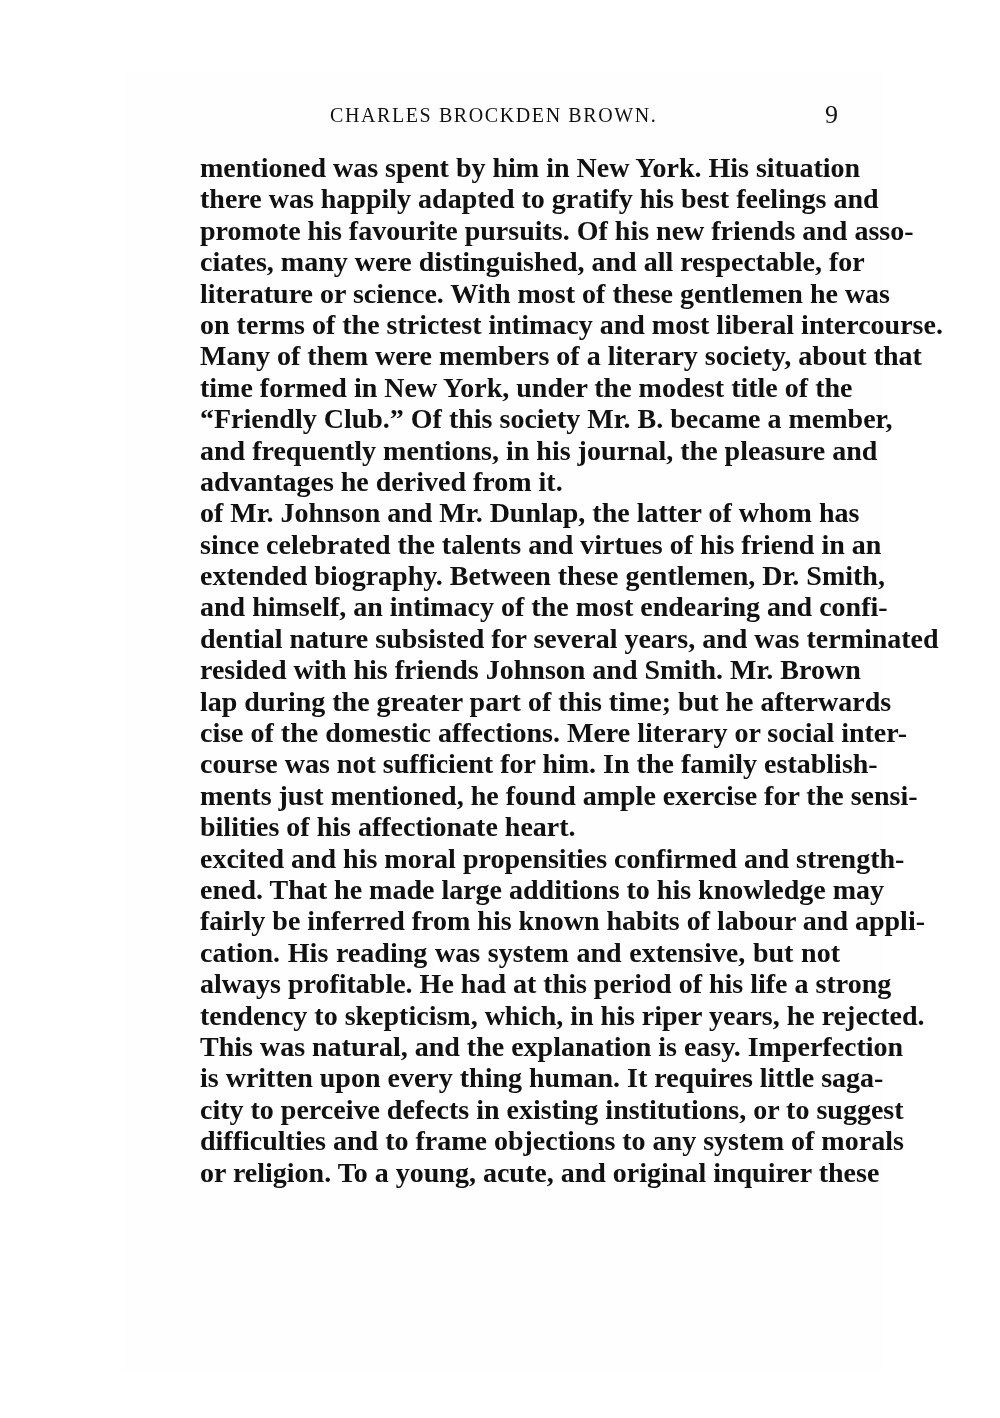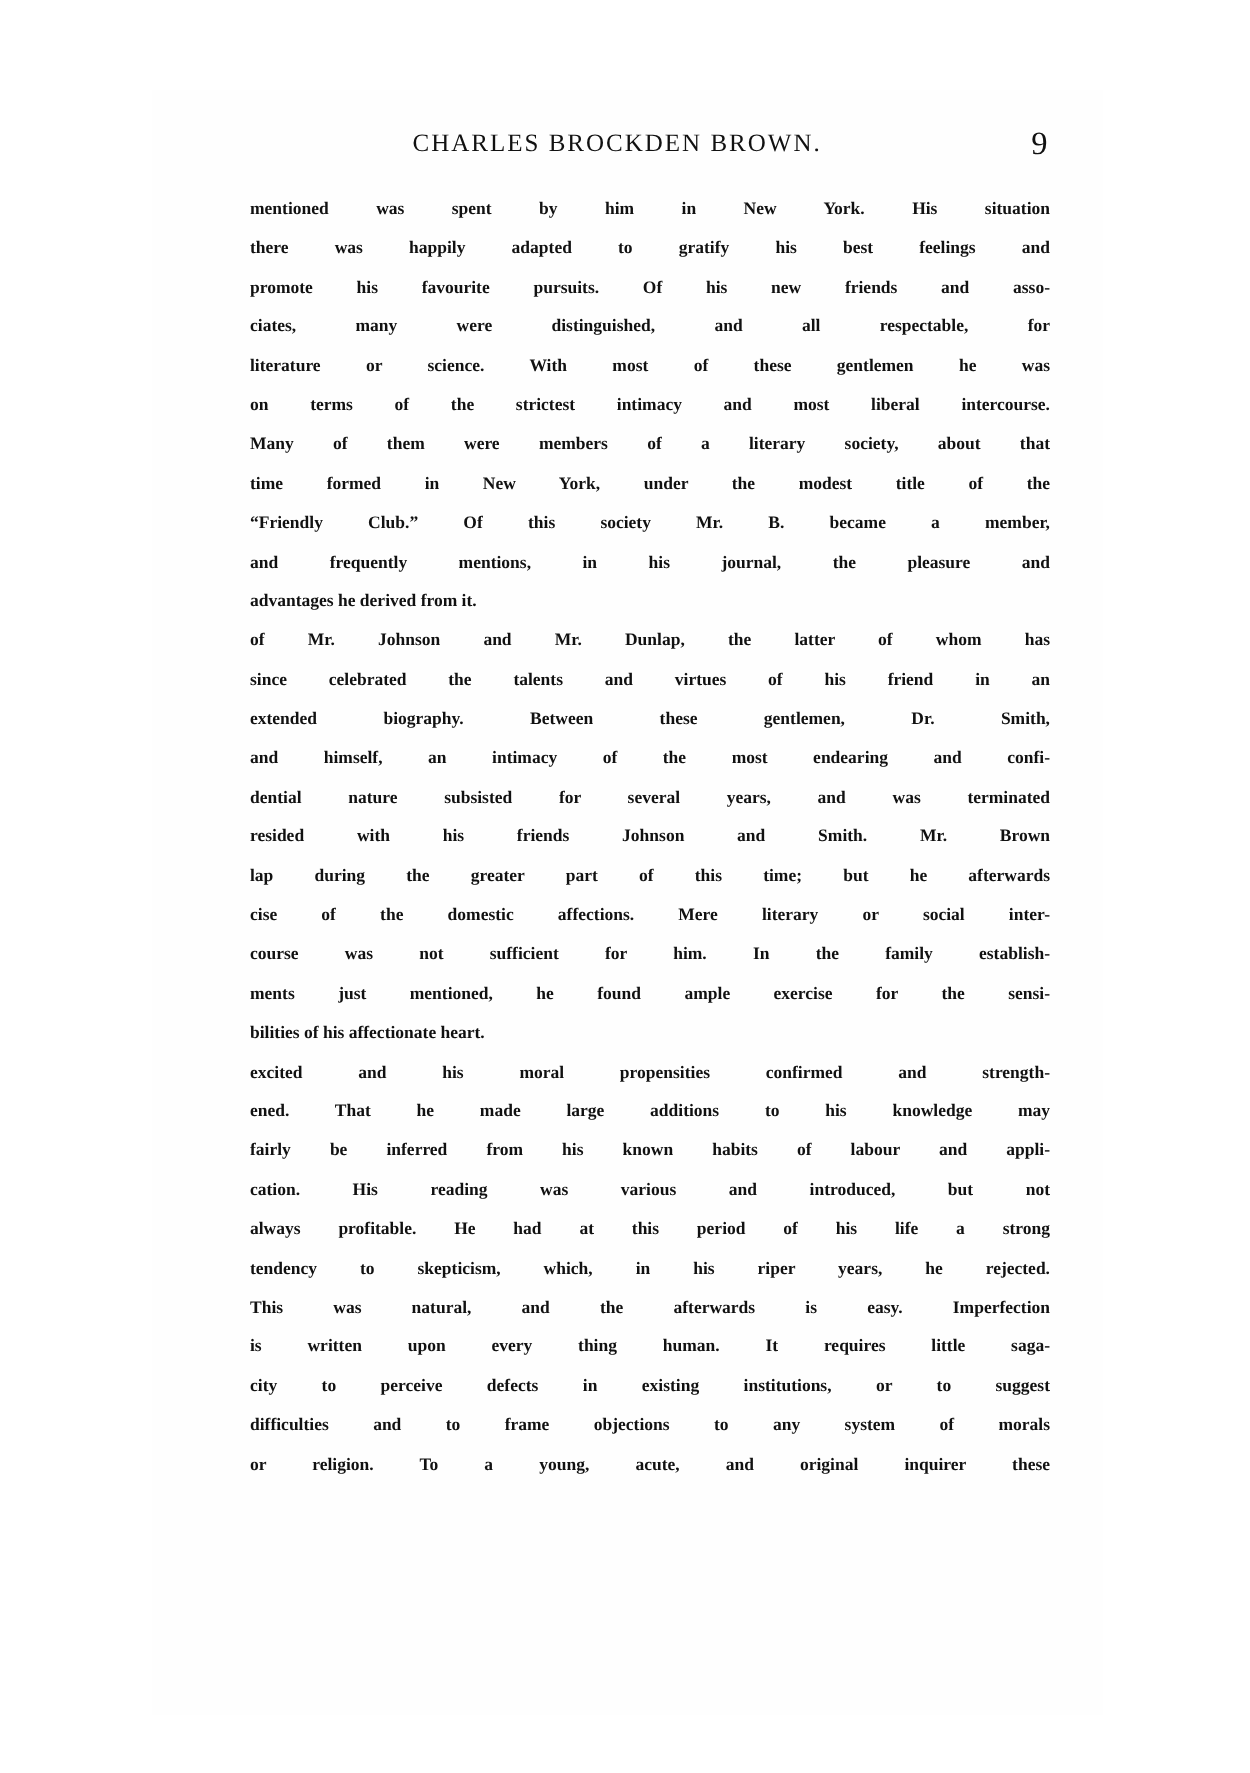--- a/index.html
+++ b/index.html
@@ -18,21 +18,21 @@
     }
     .running-title {
       position: absolute; left: 130px; top: 8px;
       font-size: 20px; letter-spacing: 1.6px;
     }
     .page-number {
       position: absolute; right: 2px; top: 4px; font-size: 26px;
     }
     .body-text {
       margin-top: 16px;
-      font-size: 14px; line-height: 31.4px; font-weight: bold;
+      font-size: 28px; line-height: 31.4px; font-weight: bold;
       text-align: justify;
     }
     .line {
       display: block; white-space: nowrap; text-align: justify; text-align-last: justify;
       height: 31.4px;
     }
     .line.last { text-align-last: left; }
     .line.indent { padding-left: 28px; }
   </style>
 </head>
@@ -73,23 +73,23 @@
       <span class="line">cise of the domestic affections.  Mere literary or social inter-</span>
       <span class="line">course was not sufficient for him.  In the family establish-</span>
       <span class="line">ments just mentioned, he found ample exercise for the sensi-</span>
       <span class="line last">bilities of his affectionate heart.</span>
     </div>
 
     <div>
       <span class="line">excited and his moral propensities confirmed and strength-</span>
       <span class="line">ened.  That he made large additions to his knowledge may</span>
       <span class="line">fairly be inferred from his known habits of labour and appli-</span>
-      <span class="line">cation.  His reading was various and introduced, but not</span>
+      <span class="line">cation.  His reading was system and extensive, but not</span>
       <span class="line">always profitable.  He had at this period of his life a strong</span>
       <span class="line">tendency to skepticism, which, in his riper years, he rejected.</span>
-      <span class="line">This was natural, and the afterwards is easy.  Imperfection</span>
+      <span class="line">This was natural, and the explanation is easy.  Imperfection</span>
       <span class="line">is written upon every thing human.  It requires little saga-</span>
       <span class="line">city to perceive defects in existing institutions, or to suggest</span>
       <span class="line">difficulties and to frame objections to any system of morals</span>
       <span class="line">or religion.  To a young, acute, and original inquirer these</span>
     </div>
   </div>
 </div>
 
 </body></html>

